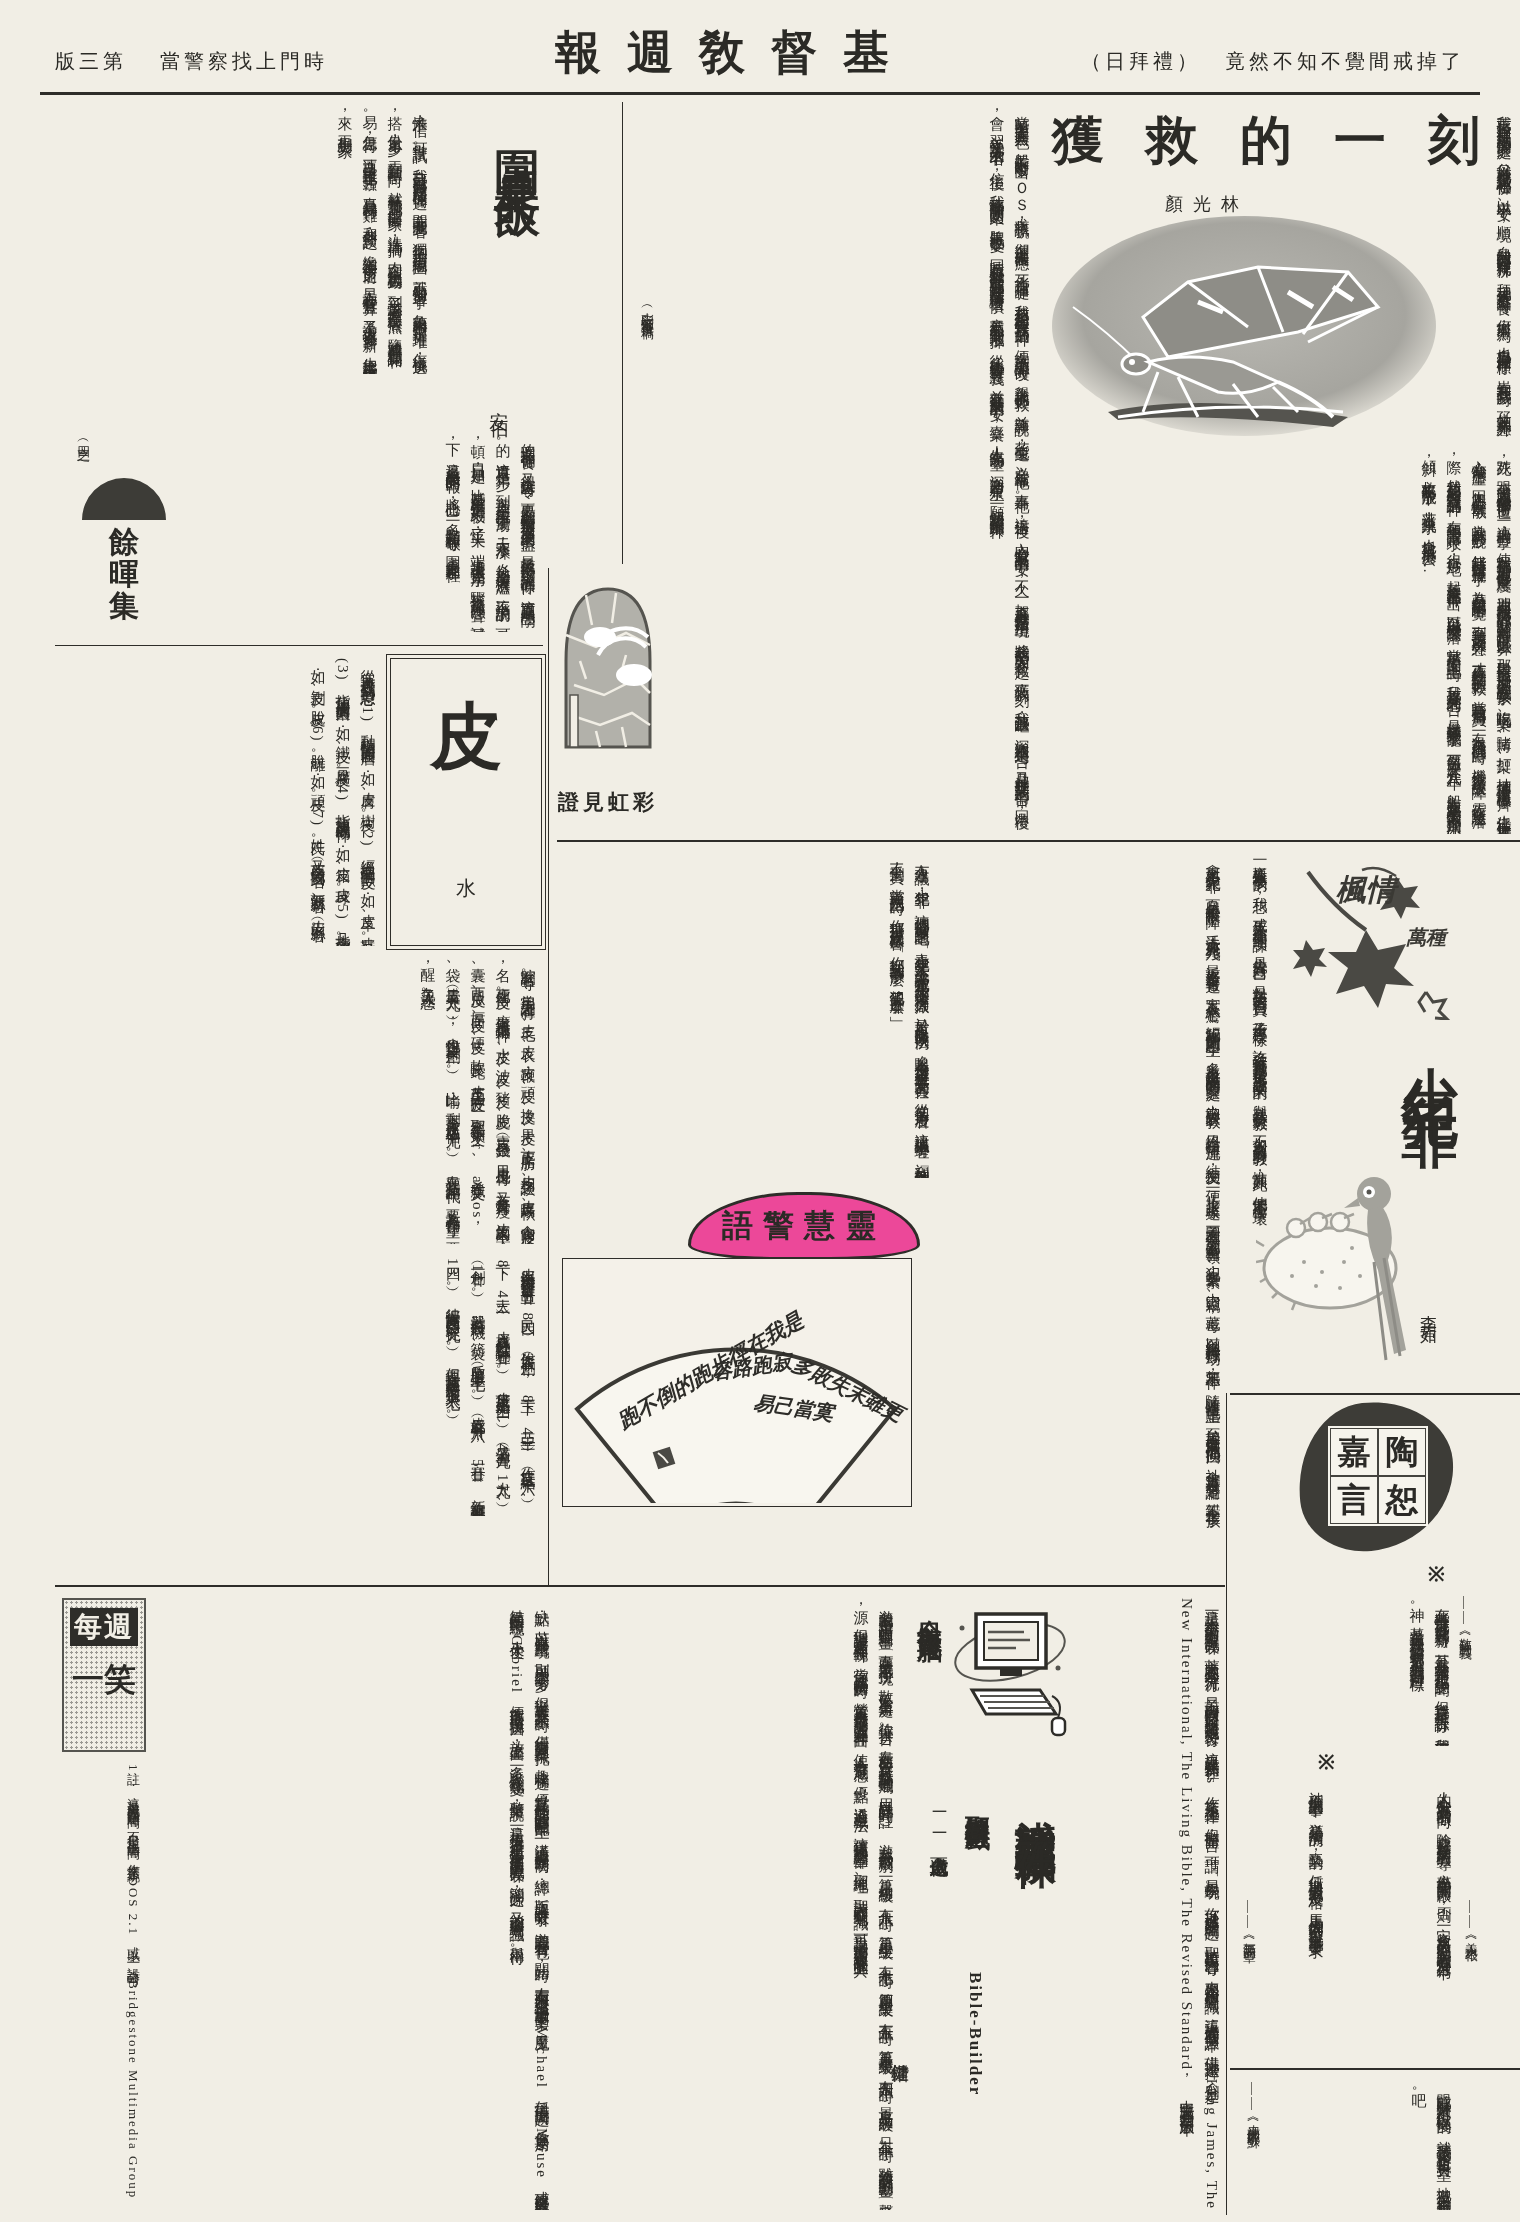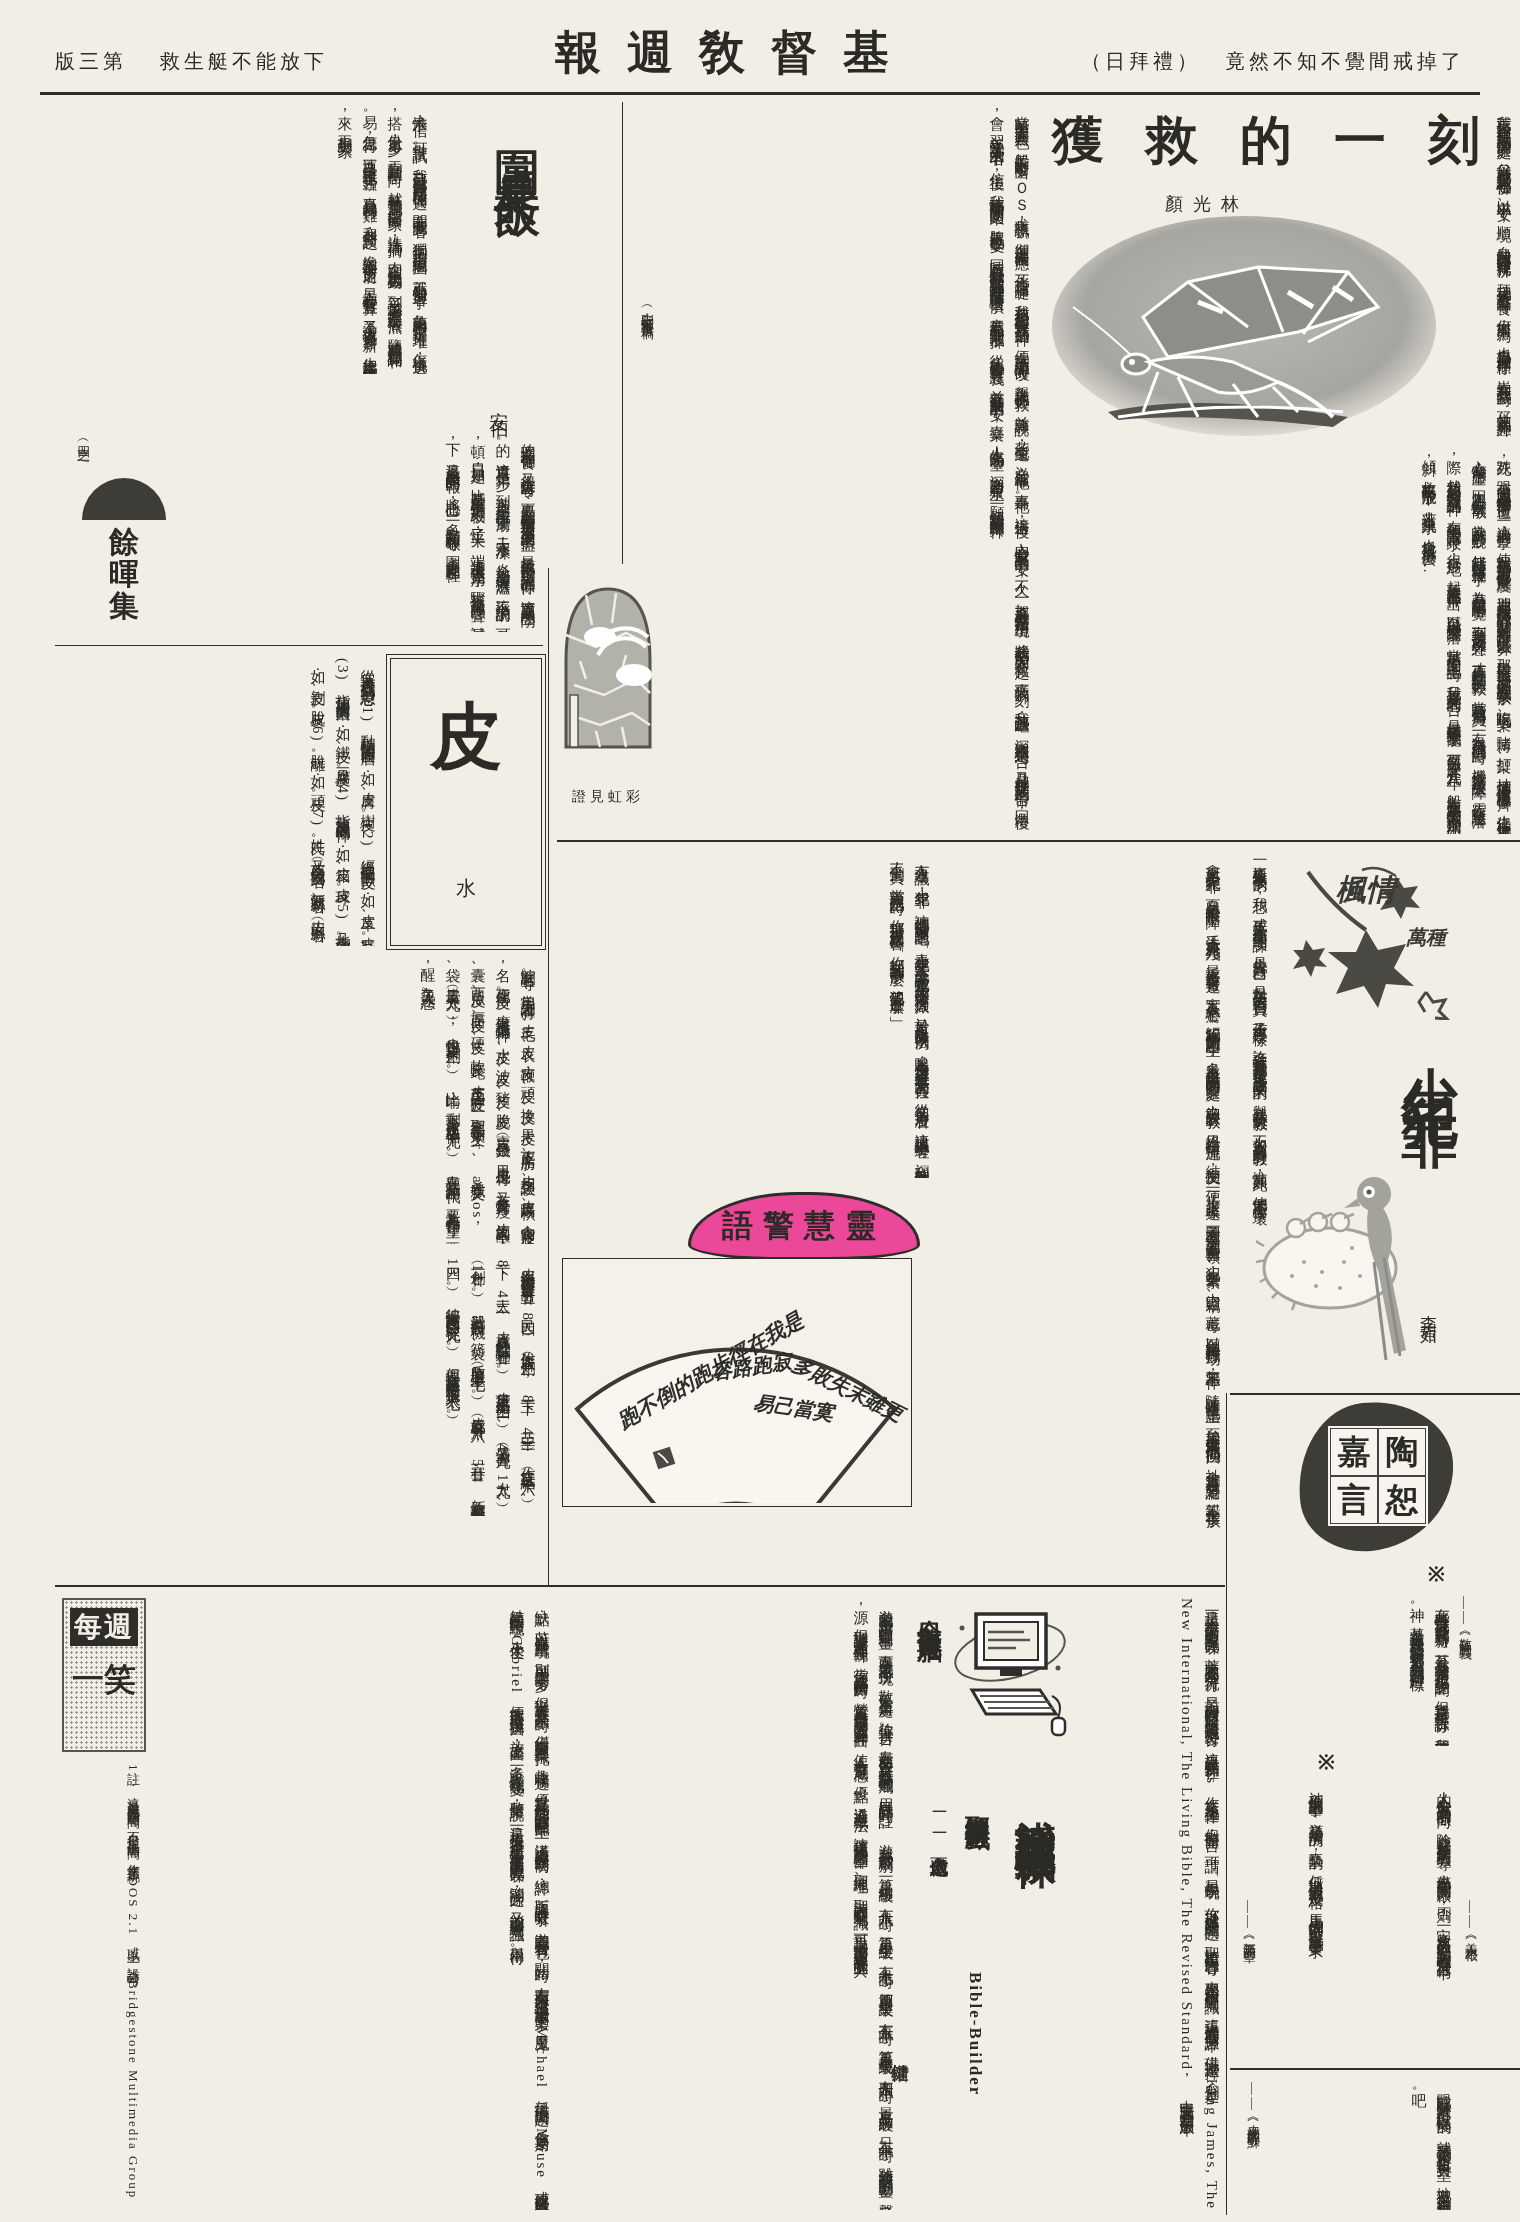--- a/index.html
+++ b/index.html
@@ -17,21 +17,21 @@
   .grid22{display:grid;grid-template-columns:1fr 1fr;grid-template-rows:1fr 1fr;
           width:96px;height:96px;background:#f6f4ec;border:2px solid #f6f4ec;}
   .grid22 div{display:flex;align-items:center;justify-content:center;
           font-size:33px;font-weight:bold;border:1px solid #44433e;color:#2b2a26;}
   .halftone{background-image:radial-gradient(#9a9892 1px, transparent 1.2px);background-size:5px 5px;}
 </style>
 </head>
 <body>
 
 <div class="abs hdr-small" style="left:55px;top:48px;">版三第</div>
-<div class="abs hdr-small" style="left:160px;top:48px;">救生艇不能放下</div>
+<div class="abs hdr-small" style="left:160px;top:48px;">當警察找上門時</div>
 <div class="abs masthead" style="left:555px;top:22px;">報週敎督基</div>
 <div class="abs hdr-small" style="right:55px;top:48px;">（日拜禮）　竟然不知不覺間戒掉了</div>
 <div class="rule" style="left:40px;top:92px;width:1440px;height:3px;"></div>
 
 <div class="rule" style="left:622px;top:102px;width:1px;height:462px;"></div>
 <div class="rule" style="left:548px;top:568px;width:1px;height:1017px;"></div>
 <div class="rule" style="left:55px;top:645px;width:488px;height:1px;"></div>
 <div class="rule" style="left:557px;top:840px;width:963px;height:2px;"></div>
 <div class="rule" style="left:55px;top:1585px;width:1170px;height:2px;"></div>
 <div class="rule" style="left:1226px;top:1393px;width:1px;height:822px;"></div>
@@ -78,21 +78,21 @@
         <path d="M18 110 L48 120 L80 104 L94 118"></path>
     <path d="M14 140 L44 150 L76 138 L94 150"></path>
         <path d="M30 20 L36 50 M60 18 L56 48 M24 86 L30 104 M70 80 L64 102 M40 156 L44 172 M66 152 L70 172"></path>
   </g>
   <path d="M40 70 A34 34 0 0 1 92 62" stroke="#fff" stroke-width="4" fill="none"></path>
   <path d="M42 80 A30 30 0 0 1 90 72" stroke="#fff" stroke-width="4" fill="none"></path>
   <ellipse cx="44" cy="62" rx="16" ry="10" fill="#fff"></ellipse>
   <ellipse cx="78" cy="100" rx="18" ry="11" fill="#fff"></ellipse>
   <rect x="14" y="120" width="8" height="52" fill="#f1eee5" stroke="#55544f" stroke-width="1.5"></rect>
 </svg>
-<div style="font-size:14px;font-weight:normal;letter-spacing:4px;margin-top:4px;text-align:center;">證見虹彩</div>
+<div style="font-size:21px;font-weight:bold;letter-spacing:4px;margin-top:4px;text-align:center;">證見虹彩</div>
 </div>
 
 <div class="bigv abs" style="left:452px;top:114px;width:96px;height:270px;font-size:46px;letter-spacing:14px;">圍桌共飯</div>
 <div class="bigv abs" style="left:482px;top:396px;width:30px;height:80px;font-size:19px;font-weight:normal;letter-spacing:8px;">安伯</div>
 <div class="v abs" style="left:60px;top:104px;width:372px;height:270px;">惟予不信，可嘗試試。我自己就有過幾回這樣的倖遇。閒著就閒著，獨個子到街市繞個圈，就不知從何著手。魚菜肉類不錯是一堆堆，怎樣挑選，怎樣配搭，份量多少，弄到暈頭轉向。就算勉強買了一些提著回家，洗洗摘摘，肉在砧上怎樣動刀，到了燃著了爐頭怎樣煎煮，鹽油醬料怎樣調和，這些活真不容易。怎見得，連自己一嘗也咋了舌頭，真是知易行難。和老伴談起，纔知道去街市之前，早在心裡有盤算，為了讓大伙兒多嘗新，先把這幾天來喫過了些甚麼擱下來，再想到大家</div>
 <div class="v abs" style="left:125px;top:432px;width:415px;height:200px;">的選擇和偏食，又得按著時令，更要顧念到食物對每個人健康上的損益，最後又得斟酌一下經濟的條件，這簡直是一門學問，是傷透腦筋的。這還只是第一步，到進入廚房「洗手作羹湯」，天寒水凍，炎熱廚房像大洪爐，這不消說的了。可是這是每天三頓，日日如是，比甚麼刻板生活更刻板，忙了半天，端上桌上讓大伙兒享用，驟然換來一陣怨聲，試易地而處的想一下，這是多麼殘酷的回報。將心比己，多一點體諒和尊敬，圍桌之樂在那裡？</div>
 <div class="v abs small" style="left:72px;top:434px;width:22px;height:130px;">（四之三）</div>
 
 <div class="abs" style="left:76px;top:470px;width:96px;">
   <svg width="96" height="52" xmlns="http://www.w3.org/2000/svg">

